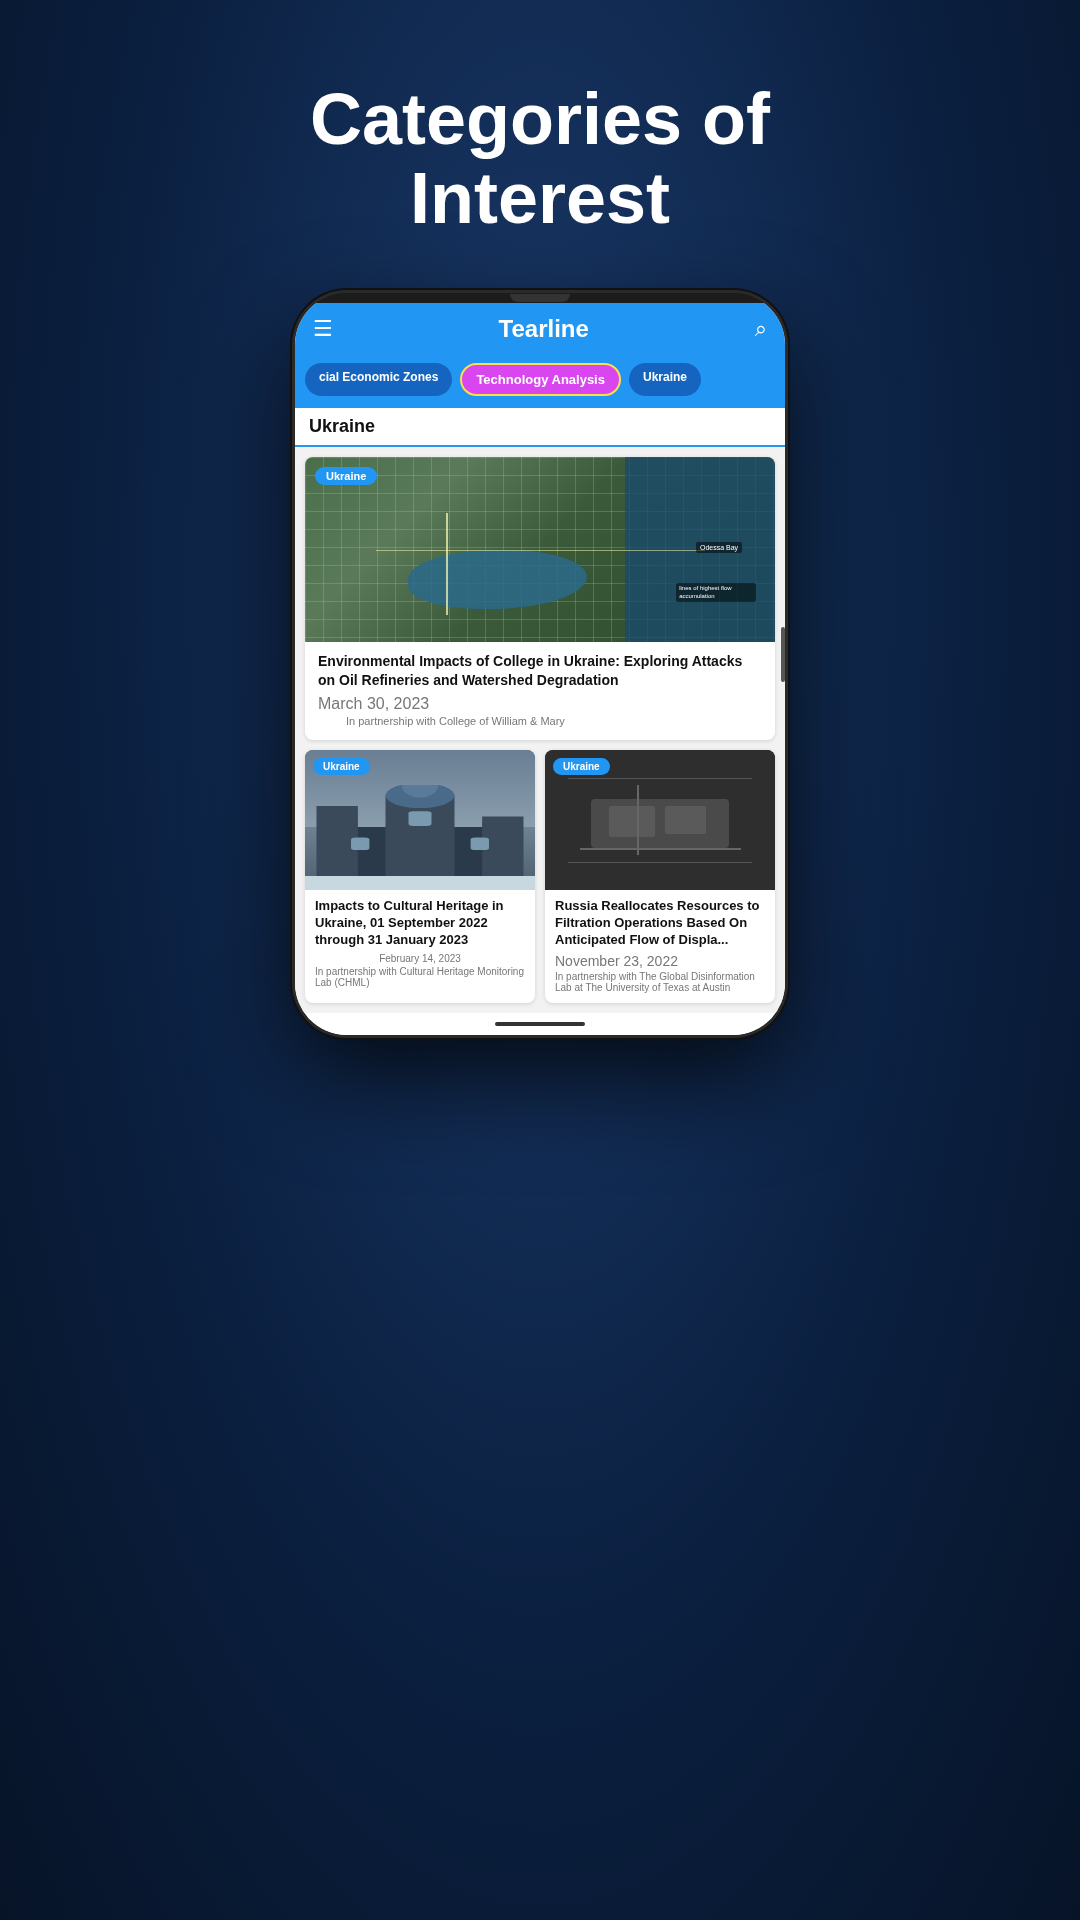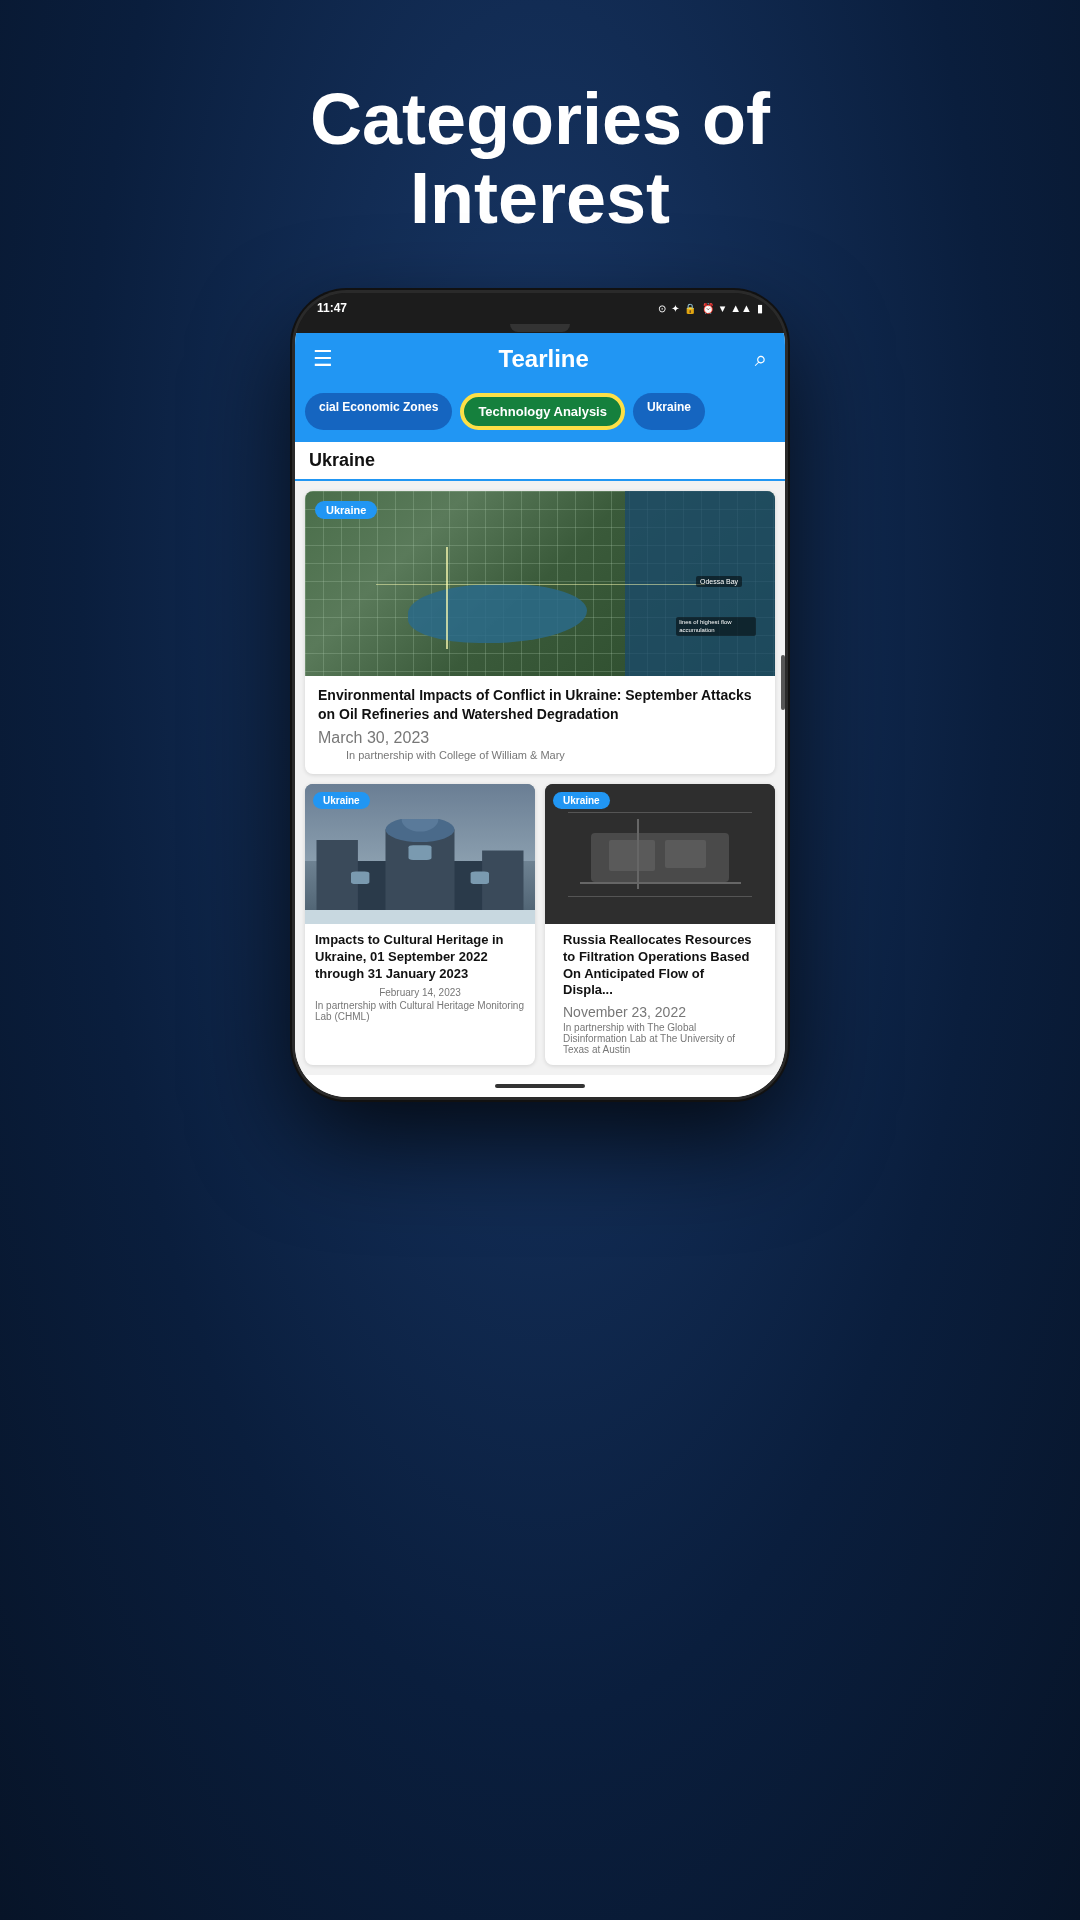--- a/index.html
+++ b/index.html
@@ -20,50 +20,38 @@
 
 <div style="text-align:center; margin-top:80px;">
   <div style="color:#fff; font-size:72px; font-weight:900; line-height:1.1; max-width:700px;">
     <span>Categories of</span><br>
     <span>Interest</span>
   </div>
 </div>
 
 <div style="margin-top:55px; width:490px; background:#1c1c1c; border-radius:52px; box-shadow:0 0 0 3px #2a2a2a, 0 0 0 5px #111, 0 40px 100px rgba(0,0,0,0.8); position:relative; overflow:hidden;">
 
-  <div style="background:#1c1c1c; height:30px; display:flex; align-items:center; justify-content:space-between; padding:0 22px;">
-    <span style="color:#fff; font-size:12px; font-weight:700;">11:47</span>
-    <div style="display:flex; align-items:center; gap:5px;">
-      <span style="color:#fff; font-size:10px;">⊙</span>
-      <span style="color:#fff; font-size:10px;">✦</span>
-      <span style="color:#fff; font-size:10px;">🔒</span>
-      <span style="color:#fff; font-size:10px;">⏰</span>
-      <span style="color:#fff; font-size:11px;">▾</span>
-      <span style="color:#fff; font-size:11px;">▲▲</span>
-      <span style="color:#fff; font-size:11px;">▮</span>
-    </div>
-  </div>
 
   <div style="background:#1c1c1c; height:10px; display:flex; align-items:center; justify-content:center;">
     <div style="width:60px; height:8px; background:#333; border-radius:0 0 8px 8px;"></div>
   </div>
 
   <div style="background:#fff; overflow:hidden; display:flex; flex-direction:column; border-radius:0 0 44px 44px;">
 
     <div style="background:#2196f3; padding:12px 18px; display:flex; align-items:center; justify-content:space-between;">
       <span style="color:#fff; font-size:22px; cursor:pointer; line-height:1;">☰</span>
       <span style="color:#fff; font-size:24px; font-weight:700;">Tearline</span>
       <span style="color:#fff; font-size:22px; cursor:pointer;">⌕</span>
     </div>
 
     <div style="background:#2196f3; padding:8px 10px 12px; display:flex; gap:8px; overflow:hidden;">
       <div style="background:#1565c0; color:#fff; border-radius:20px; padding:7px 14px; font-size:12px; font-weight:700; white-space:nowrap; cursor:pointer;">
         <span>cial Economic Zones</span>
       </div>
-      <div style="background:#15803d; color:#fff; border-radius:20px; padding:7px 14px; font-size:13px; font-weight:700; white-space:nowrap; cursor:pointer; border:4px solid #fde047;">
+      <div style="background:#d946ef; color:#fff; border-radius:20px; padding:7px 14px; font-size:13px; font-weight:700; white-space:nowrap; cursor:pointer; border:2px solid #fde047;">
         <span>Technology Analysis</span>
       </div>
       <div style="background:#1565c0; color:#fff; border-radius:20px; padding:7px 14px; font-size:12px; font-weight:600; white-space:nowrap; cursor:pointer;">
         <span>Ukraine</span>
       </div>
     </div>
 
     <div style="background:#fff; padding:8px 14px; font-size:18px; font-weight:800; color:#111; border-bottom:2.5px solid #2196f3;">
       <span>Ukraine</span>
     </div>
@@ -92,21 +80,21 @@
             <div style="position:absolute;right:4%;bottom:22%;background:rgba(0,0,0,0.5);color:#fff;font-size:6px;padding:2px 3px;border-radius:2px;max-width:80px;line-height:1.2;">
               <span>lines of highest flow accumulation</span>
             </div>
           </div>
 
           <div style="position:absolute;top:10px;left:10px;background:#2196f3;color:#fff;border-radius:16px;padding:3px 11px;font-size:11px;font-weight:700;">
             <span>Ukraine</span>
           </div>
         </div>
         <div style="padding:10px 13px 13px;">
-          <div style="font-size:14px;font-weight:800;color:#111;line-height:1.3;margin-bottom:6px;">Environmental Impacts of Conflict in Ukraine: September Attacks on Oil Refineries and Watershed Degradation</div>
+          <div style="font-size:14px;font-weight:800;color:#111;line-height:1.3;margin-bottom:6px;">Environmental Impacts of College in Ukraine: Exploring Attacks on Oil Refineries and Watershed Degradation</div>
           <div style="font-size:16px;color:#777;margin-bottom:2px;">March 30, 2023</div>
           <div style="font-size:11px;color:#777;margin-left:28px;">In partnership with College of William &amp; Mary</div>
         </div>
       </div>
 
       <div style="display:flex;gap:10px;">
 
         <div style="flex:1;background:#fff;border-radius:8px;overflow:hidden;box-shadow:0 1px 4px rgba(0,0,0,0.13);">
           <div style="width:100%;height:140px;position:relative;overflow:hidden;">
 
@@ -159,21 +147,21 @@
               <div style="position:absolute;top:25%;left:40%;width:2px;height:50%;background:#666;"></div>
               <div style="position:absolute;top:70%;left:15%;width:70%;height:2px;background:#666;"></div>
 
               <div style="position:absolute;top:20%;left:10%;width:80%;height:1px;background:#555;"></div>
               <div style="position:absolute;top:80%;left:10%;width:80%;height:1px;background:#555;"></div>
             </div>
             <div style="position:absolute;top:8px;left:8px;background:#2196f3;color:#fff;border-radius:16px;padding:3px 10px;font-size:10px;font-weight:700;">
               <span>Ukraine</span>
             </div>
           </div>
-          <div style="padding:8px 18px 10px;">
+          <div style="padding:8px 10px 10px;">
             <div style="font-size:13px;font-weight:800;color:#111;line-height:1.3;margin-bottom:5px;">Russia Reallocates Resources to Filtration Operations Based On Anticipated Flow of Displa...</div>
             <div style="font-size:14px;color:#777;margin-bottom:2px;">November 23, 2022</div>
             <div style="font-size:10px;color:#777;">In partnership with The Global Disinformation Lab at The University of Texas at Austin</div>
           </div>
         </div>
 
       </div>
     </div>
 
     <div style="background:#fff;height:22px;display:flex;align-items:center;justify-content:center;border-radius:0 0 44px 44px;">

